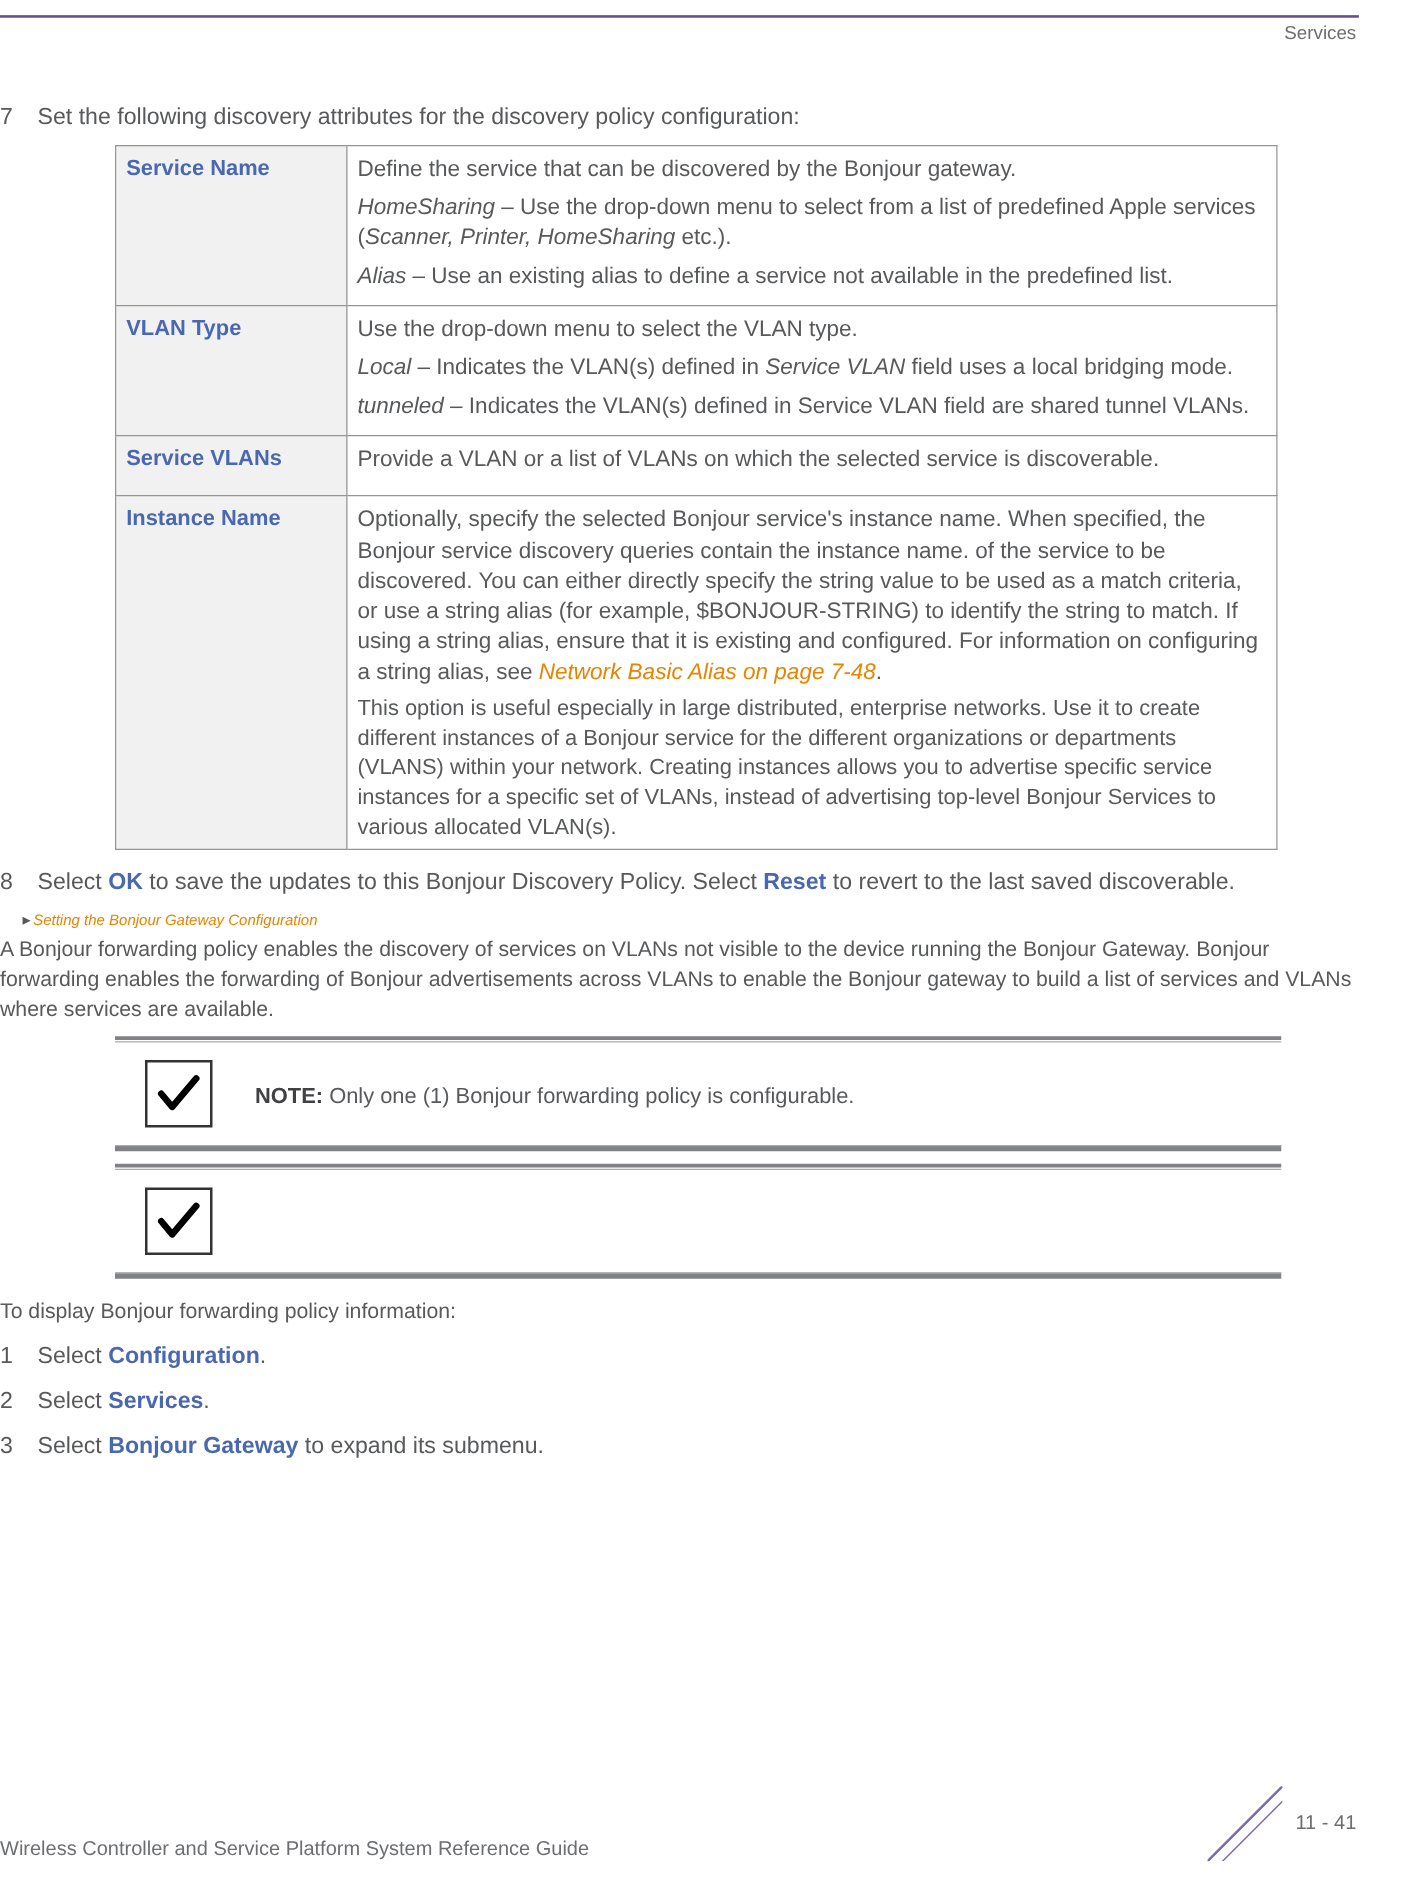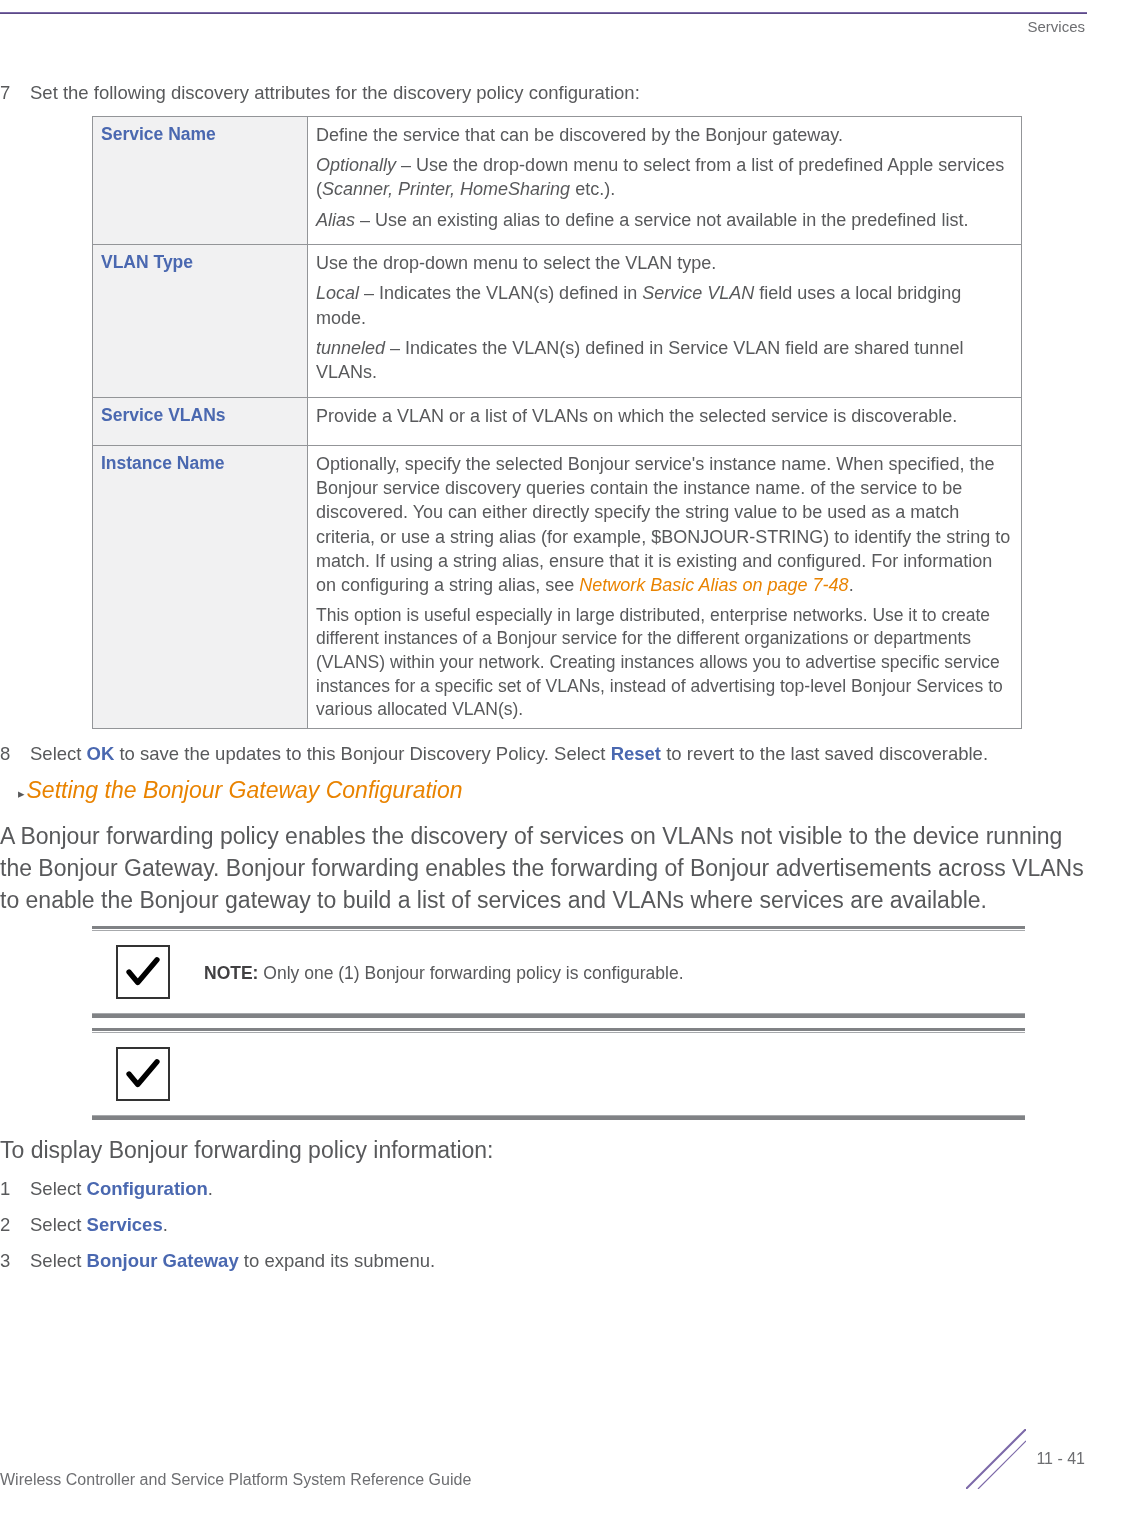--- a/index.html
+++ b/index.html
@@ -55,52 +55,52 @@
     }
     table.attr-table td {
       border: 1px solid #939598;
       padding: 6px 8px;
       vertical-align: top;
       font-size: 18px;
       line-height: 1.35;
       color: #58595b;
     }
     table.attr-table td.label {
-      width: 215px;
+      width: 185px;
       background: #f1f1f2;
       color: #4a68b0;
       font-weight: 600;
       font-size: 17.5px;
     }
     .italic { font-style: italic; }
     .link-orange { color: #e98300; font-style: italic; }
     .bold-blue { color: #4a68b0; font-weight: 600; }
     .heading {
       color: #4a68b0;
       font-weight: 700;
       font-size: 23px;
       margin-top: 22px;
       margin-bottom: 6px;
     }
     .breadcrumb {
       color: #e98300;
       font-style: italic;
-      font-size: 23px;
+      font-size: 12px;
       margin-left: 18px;
-      margin-bottom: 16px;
+      margin-bottom: 5px;
     }
     .breadcrumb::before {
       content: "▸";
       color: #58595b;
       font-style: normal;
       margin-right: 2px;
       font-size: 13px;
     }
     .body-para {
-      font-size: 23px;
+      font-size: 17px;
       line-height: 1.4;
       margin-bottom: 10px;
       color: #58595b;
     }
     .note-box {
       margin-left: 92px;
       margin-right: 60px;
       margin-top: 10px;
       margin-bottom: 10px;
     }
@@ -179,21 +179,21 @@
     <div class="step-num">7</div>
     <div class="step-text">Set the following discovery attributes for the discovery policy configuration:</div>
   </div>
 
   <table class="attr-table">
     <tbody>
         <tr>
       <td class="label">Service Name</td>
       <td>
         <p>Define the service that can be discovered by the Bonjour gateway.</p>
-        <p><span class="italic">Optionally</span><span> – Use the drop-down menu to select from a list of predefined Apple services (</span><span class="italic">Scanner, Printer, HomeSharing</span><span> etc.).</span></p>
+        <p><span class="italic">HomeSharing</span><span> – Use the drop-down menu to select from a list of predefined Apple services (</span><span class="italic">Scanner, Printer, HomeSharing</span><span> etc.).</span></p>
         <p><span class="italic">Alias</span><span> – Use an existing alias to define a service not available in the predefined list.</span></p>
       </td>
     </tr>
     <tr>
       <td class="label">VLAN Type</td>
       <td>
         <p>Use the drop-down menu to select the VLAN type.</p>
         <p><span class="italic">Local</span><span> – Indicates the VLAN(s) defined in </span><span class="italic">Service VLAN</span><span> field uses a local bridging mode.</span></p>
         <p><span class="italic">tunneled</span><span> – Indicates the VLAN(s) defined in Service VLAN field are shared tunnel VLANs.</span></p>
       </td>

